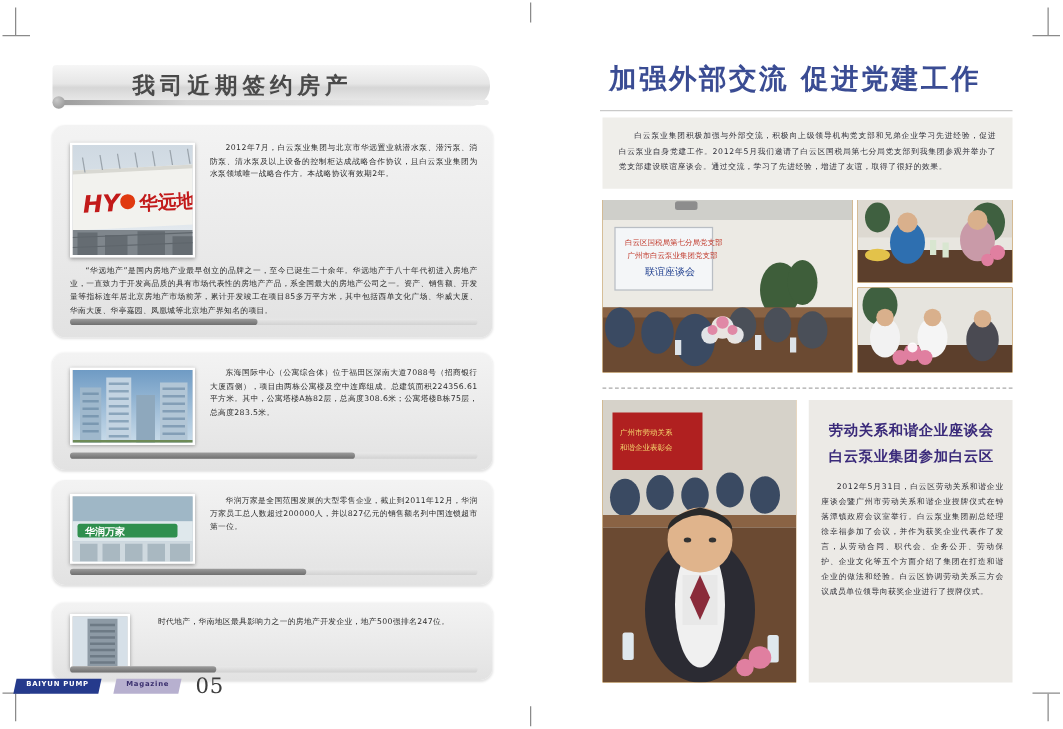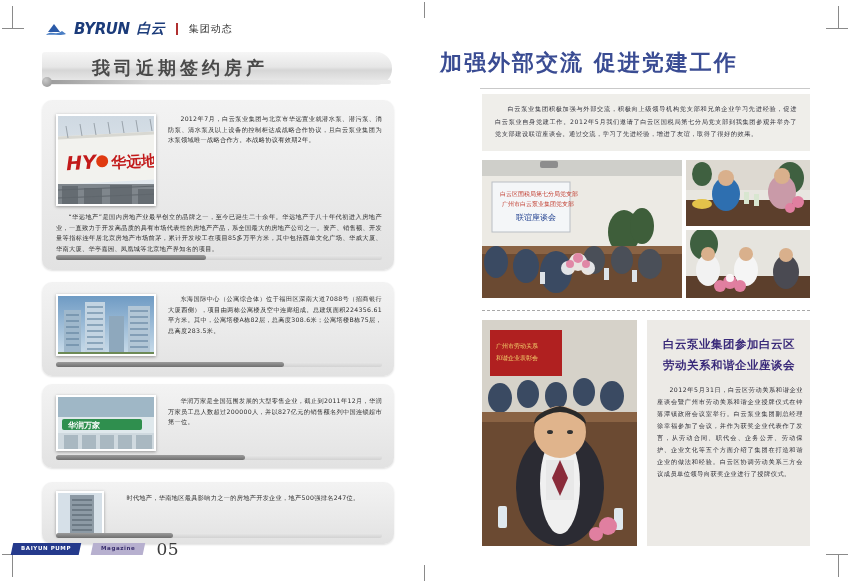--- a/index.html
+++ b/index.html
@@ -26,21 +26,21 @@
   .logo-cn { font-weight: 800; font-style: italic; font-size: 14px; color: #1b3b7a; margin-left: 1px; }
   .logo-sep { width: 2px; height: 12px; background: #b03030; margin: 0 5px; }
   .logo-sub { font-size: 10px; color: #333; letter-spacing: 1px; }
 
   .title-bar {
     position: absolute; left: 18px; top: 38px; width: 350px; height: 33px;
     background: linear-gradient(to bottom, #f6f6f6 0%, #e6e6e6 45%, #d6d6d6 55%, #efefef 100%);
     border-radius: 3px 16px 16px 3px;
   }
   .title-bar .tb-text {
-    position: absolute; left: 50px; top: 4px;
+    position: absolute; left: 64px; top: 4px;
     font-size: 18px; color: #4a4a4a; letter-spacing: 4px; font-weight: 600;
   }
   .title-rule { position: absolute; left: 22px; top: 66px; width: 345px; height: 4px;
     background: linear-gradient(to right, #9a9a9a, #d6d6d6 30%, #ececec); border-radius: 2px; }
   .title-dot { position: absolute; left: 18px; top: 63px; width: 10px; height: 10px; border-radius: 50%;
     background: radial-gradient(circle at 35% 30%, #c9c9c9, #8e8e8e); }
 
   
   .card {
     position: absolute;
@@ -86,21 +86,21 @@
   
   #card4 { left: 18px; top: 468px; width: 352px; height: 62px; }
   #card4 .thumb { left: 14px; top: 9px; width: 48px; height: 44px; }
   #card4 .body  { left: 72px; top: 11px; width: 268px; }
   #card4 .progress { left: 14px; bottom: 6px; width: 326px; }
 
   
   .page-right { position: absolute; left: 440px; top: 14px; width: 392px; height: 555px; }
 
   .rtitle {
-    position: absolute; left: 0; top: 34px; width: 392px; 
+    position: absolute; left: 0; top: 34px; width: 392px; text-align: center;
     font-size: 22px; font-weight: 800; color: #3a4c93; letter-spacing: 2px;
     font-family: "DejaVu Serif", "Liberation Serif", serif;
   }
   .rtitle-rule { position: absolute; left: 40px; top: 74px; width: 330px; height: 1px; background: #c9c9c9; }
 
   .lead {
     position: absolute; left: 42px; top: 80px; width: 328px;
     background: #efeeea; padding: 9px 13px 10px 13px;
     font-size: 6.2px; line-height: 12.5px; color: #30303a; text-align: justify; letter-spacing: 0.55px;
   }
@@ -152,32 +152,20 @@
   <div class="cmark cm-h" style="right:2px;  top:28px;"></div>
   <div class="cmark cm-v" style="left:12px;  bottom:6px;"></div>
   <div class="cmark cm-h" style="left:2px;   bottom:28px;"></div>
   <div class="cmark cm-v" style="left:838px; bottom:6px;"></div>
   <div class="cmark cm-h" style="right:2px;  bottom:28px;"></div>
   <div class="cmark cm-v" style="left:424px; top:2px; height:16px;"></div>
   <div class="cmark cm-v" style="left:424px; bottom:2px; height:16px;"></div>
 
   <div class="page-left">
 
-    <div class="logo-row">
-      <span class="logo-mark">
-        <svg width="22" height="13" viewBox="0 0 22 13">
-          <path d="M2 9 L8 1 L14 9 Z" fill="#2b5aa8"></path>
-          <path d="M0 12 C5 7, 10 13, 16 8 L20 11 C14 13, 7 11, 0 12 Z" fill="#4a7ec4"></path>
-        </svg>
-      </span>
-      <span class="logo-text">BYRUN</span>
-      <span class="logo-cn">白云</span>
-      <span class="logo-sep"></span>
-      <span class="logo-sub">集团动态</span>
-    </div>
 
     <div class="title-bar">
       <span class="tb-text">我司近期签约房产</span>
     </div>
     <div class="title-rule"></div>
     <div class="title-dot"></div>
 
     <div class="card" id="card1">
       <div class="thumb">
         <svg width="100" height="92" viewBox="0 0 100 92" preserveAspectRatio="none">
@@ -464,22 +452,22 @@
           </g>
         <g fill="#e07fa0">
             <circle cx="126" cy="206" r="9"></circle>
             <circle cx="114" cy="214" r="7"></circle>
           </g>
       </svg>
     </div>
 
     <div class="rbox">
       <div class="rbox-head">
+        <div>劳动关系和谐企业座谈会</div>
         <div>白云泵业集团参加白云区</div>
-        <div>劳动关系和谐企业座谈会</div>
       </div>
       <div class="rbox-body">
         <p>2012年5月31日，白云区劳动关系和谐企业座谈会暨广州市劳动关系和谐企业授牌仪式在钟落潭镇政府会议室举行。白云泵业集团副总经理徐幸福参加了会议，并作为获奖企业代表作了发言，从劳动合同、职代会、企务公开、劳动保护、企业文化等五个方面介绍了集团在打造和谐企业的做法和经验。白云区协调劳动关系三方会议成员单位领导向获奖企业进行了授牌仪式。</p>
       </div>
     </div>
   </div>
 
   <div class="footer f-left">
     <span class="tag blue skew-l">
       <span>BAIYUN PUMP</span>

